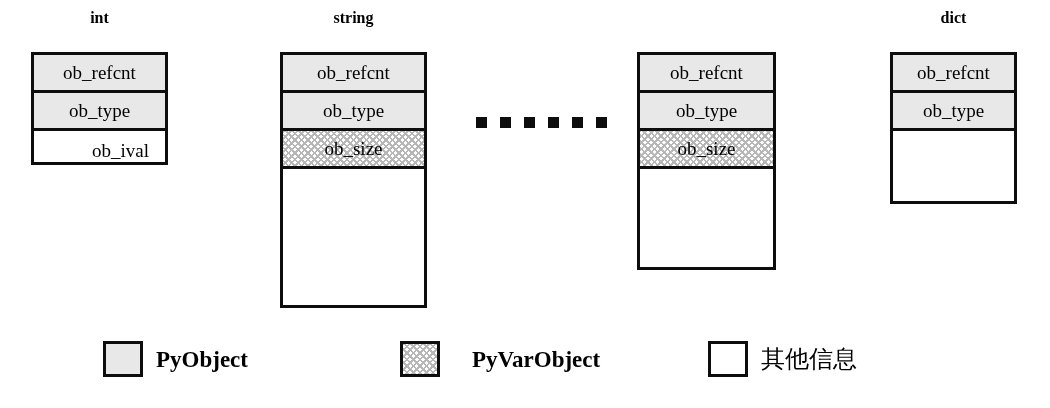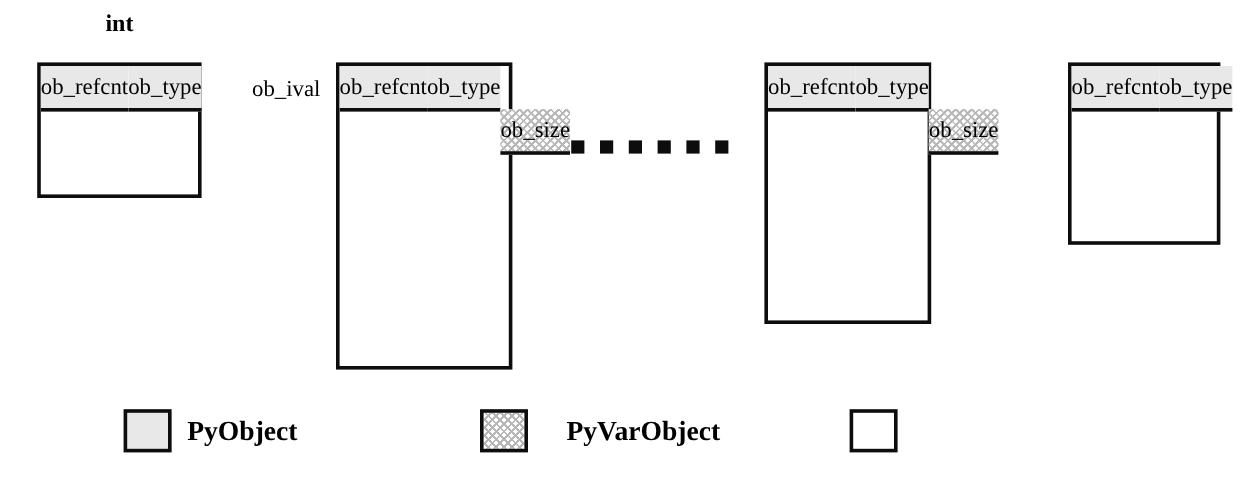--- a/index.html
+++ b/index.html
@@ -17,35 +17,35 @@
     height: 408px;
     background: #ffffff;
     overflow: hidden;
   }
 
   
   .struct-title {
     position: absolute;
     font-family: "Liberation Serif", "DejaVu Serif", serif;
     font-weight: bold;
-    font-size: 20px;
+    font-size: 16px;
     line-height: 1;
     text-align: center;
     white-space: nowrap;
     color: #000000;
   }
 
   
   .obj-box {
     position: absolute;
     box-sizing: border-box;
     border: 3px solid #0d0d0d;
     background: #ffffff;
     display: flex;
-    flex-direction: row;
+    flex-direction: column;
   }
   .field-row {
     box-sizing: border-box;
     height: 38px;
     flex: 0 0 38px;
     border-bottom: 3px solid #0d0d0d;
     display: flex;
     align-items: center;
     justify-content: center;
     font-family: "Liberation Serif", "DejaVu Serif", serif;
@@ -55,21 +55,20 @@
     position: relative;
   }
   .field-row.pyobject {
     background: #e8e8e8;
   }
   .field-row.varobject {
     background-color: #ffffff;
     background-image:
       repeating-linear-gradient(45deg,  transparent 0 3px, #b7b7b7 3px 4.6px),
       repeating-linear-gradient(-45deg, transparent 0 3px, #b7b7b7 3px 4.6px);
-    margin-top: 36px;
   }
   .field-row.last-field {
     border-bottom: none;
     padding-left: 42px;
   }
   .field-label {
     position: relative;
     z-index: 2;
   }
   .filler {
@@ -140,20 +139,21 @@
       <span class="field-label">ob_refcnt</span>
     </div>
     <div class="field-row pyobject">
       <span class="field-label">ob_type</span>
     </div>
     <div class="field-row last-field">
       <span class="field-label">ob_ival</span>
     </div>
   </div>
 
+  <div class="struct-title" style="left:280px; top:10px; width:147px;">string</div>
   <div class="obj-box" style="left:280px; top:52px; width:147px; height:256px;">
     <div class="field-row pyobject">
       <span class="field-label">ob_refcnt</span>
     </div>
     <div class="field-row pyobject">
       <span class="field-label">ob_type</span>
     </div>
     <div class="field-row varobject">
       <span class="field-label">ob_size</span>
     </div>
@@ -175,20 +175,21 @@
     </div>
     <div class="field-row pyobject">
       <span class="field-label">ob_type</span>
     </div>
     <div class="field-row varobject">
       <span class="field-label">ob_size</span>
     </div>
     <div class="filler"></div>
   </div>
 
+  <div class="struct-title" style="left:890px; top:10px; width:127px;">dict</div>
   <div class="obj-box" style="left:890px; top:52px; width:127px; height:152px;">
     <div class="field-row pyobject">
       <span class="field-label">ob_refcnt</span>
     </div>
     <div class="field-row pyobject">
       <span class="field-label">ob_type</span>
     </div>
     <div class="filler"></div>
   </div>
 
@@ -197,15 +198,16 @@
     <span class="legend-label">PyObject</span>
   </div>
 
   <div class="legend-item" style="left:400px; top:341px;gap:19px;">
     <span class="legend-swatch varobject"></span>
     <span class="legend-label">PyVarObject</span>
   </div>
 
   <div class="legend-item" style="left:708px; top:341px;">
     <span class="legend-swatch"></span>
+    <span class="legend-label cjk">其他信息</span>
   </div>
 
 </div>
 
 </body></html>

